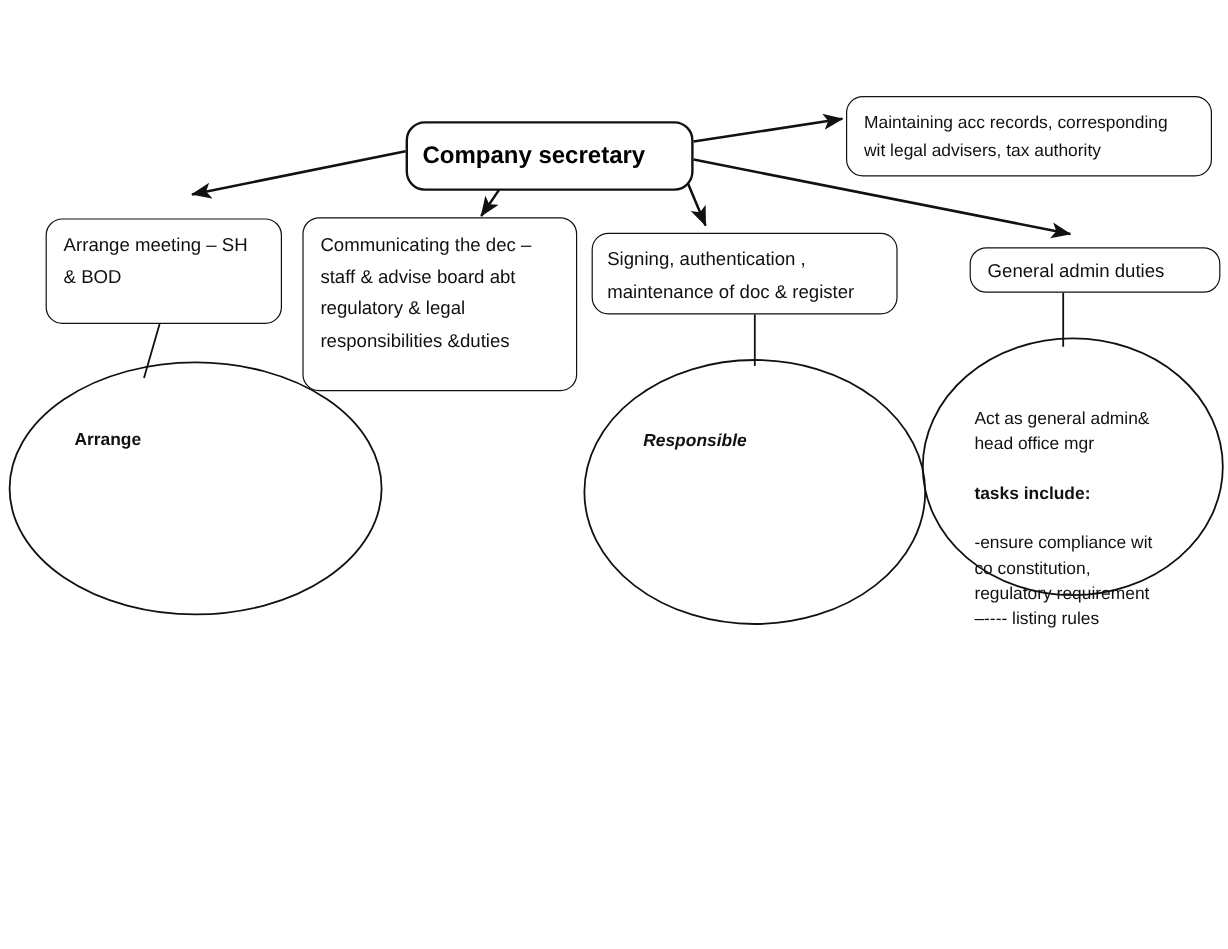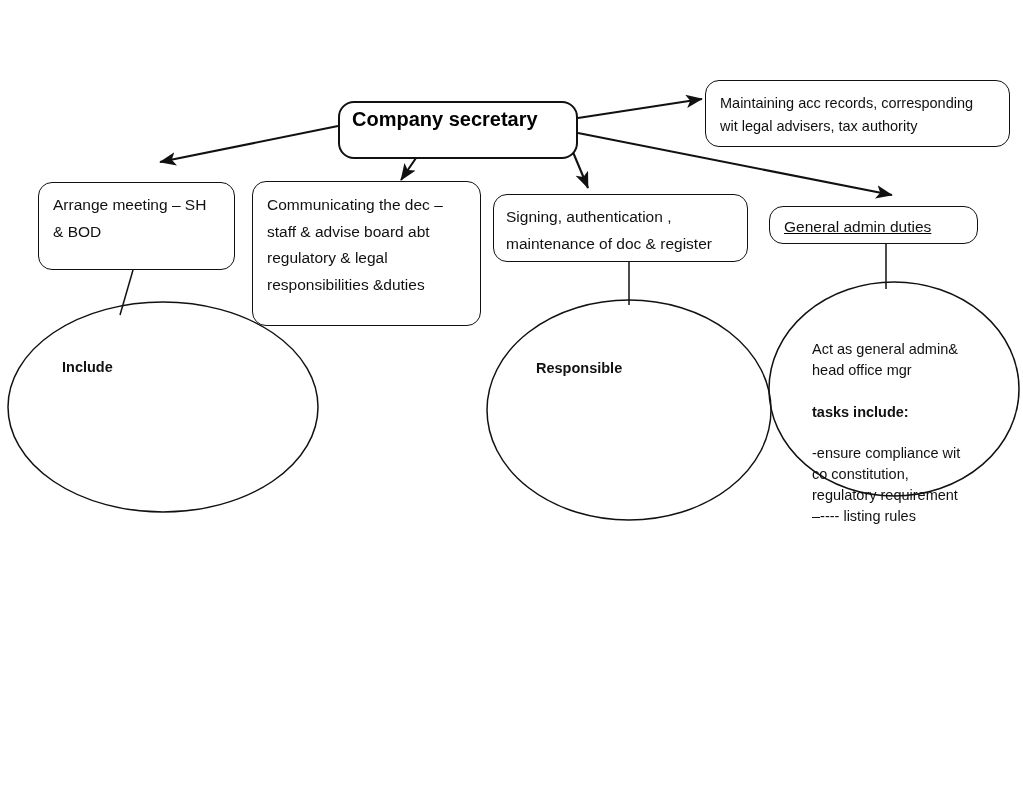--- a/index.html
+++ b/index.html
@@ -113,21 +113,21 @@
 
     <line x1="886" y1="244" x2="886" y2="289" stroke="#111111" stroke-width="1.5"></line>
 
     <ellipse cx="163" cy="407" rx="155" ry="105" fill="#ffffff" fill-opacity="0" stroke="#111111" stroke-width="1.5"></ellipse>
 
     <ellipse cx="629" cy="410" rx="142" ry="110" fill="#ffffff" fill-opacity="0" stroke="#111111" stroke-width="1.5"></ellipse>
 
     <ellipse cx="894" cy="389" rx="125" ry="107" fill="#ffffff" fill-opacity="0" stroke="#111111" stroke-width="1.5"></ellipse>
   </svg>
 
-  <div class="node rbox root-box" style="left:338px; top:101px; width:240px; height:58px; padding:3px 12px 0 12px;">
+  <div class="node rbox root-box" style="left:338px; top:101px; width:240px; height:58px; padding:14px 12px 0 12px;">
     <span class="txt">Company secretary</span>
   </div>
 
   <div class="node rbox arial" style="left:705px; top:80px; width:305px; height:67px; padding:11px 14px 0 14px;">
     <span class="txt">Maintaining acc records, corresponding
 wit legal advisers, tax authority</span>
   </div>
 
   <div class="node rbox calibri" style="left:38px; top:182px; width:197px; height:88px; padding:9px 14px 0 14px;">
     <span class="txt">Arrange meeting – SH
@@ -139,29 +139,29 @@
 maintenance of doc &amp; register</span>
   </div>
 
   <div class="node rbox calibri" style="left:252px; top:181px; width:229px; height:145px; padding:10px 14px 0 14px;">
     <span class="txt">Communicating the dec –
 staff  &amp; advise board abt
 regulatory &amp; legal
 responsibilities &amp;duties</span>
   </div>
 
-  <div class="node rbox calibri" style="left:769px; top:206px; width:209px; height:38px; padding:7px 14px 0 14px;text-decoration:underline;">
+  <div class="node rbox calibri" style="left:808px; top:206px; width:209px; height:38px; padding:7px 14px 0 14px;">
     <span class="txt">General admin duties</span>
   </div>
 
   <div class="ellipse-text" style="left:62px; top:336px; width:265px;">
-    <span class="hd">Include</span>
+    <span class="hd">Arrange</span>
   </div>
 
-  <div class="ellipse-text" style="left:536px; top:337px; width:220px;">
+  <div class="ellipse-text" style="left:536px; top:337px; width:220px;font-style:italic;">
     <span class="hd">Responsible</span>
   </div>
 
   <div class="ellipse-text" style="left:812px; top:318px; width:215px;">
     <span class="bd">Act as general admin&amp;
 head office mgr</span>
     <span class="hd">tasks include:</span>
     <span class="bd">-ensure compliance wit
 co constitution,
 regulatory requirement

